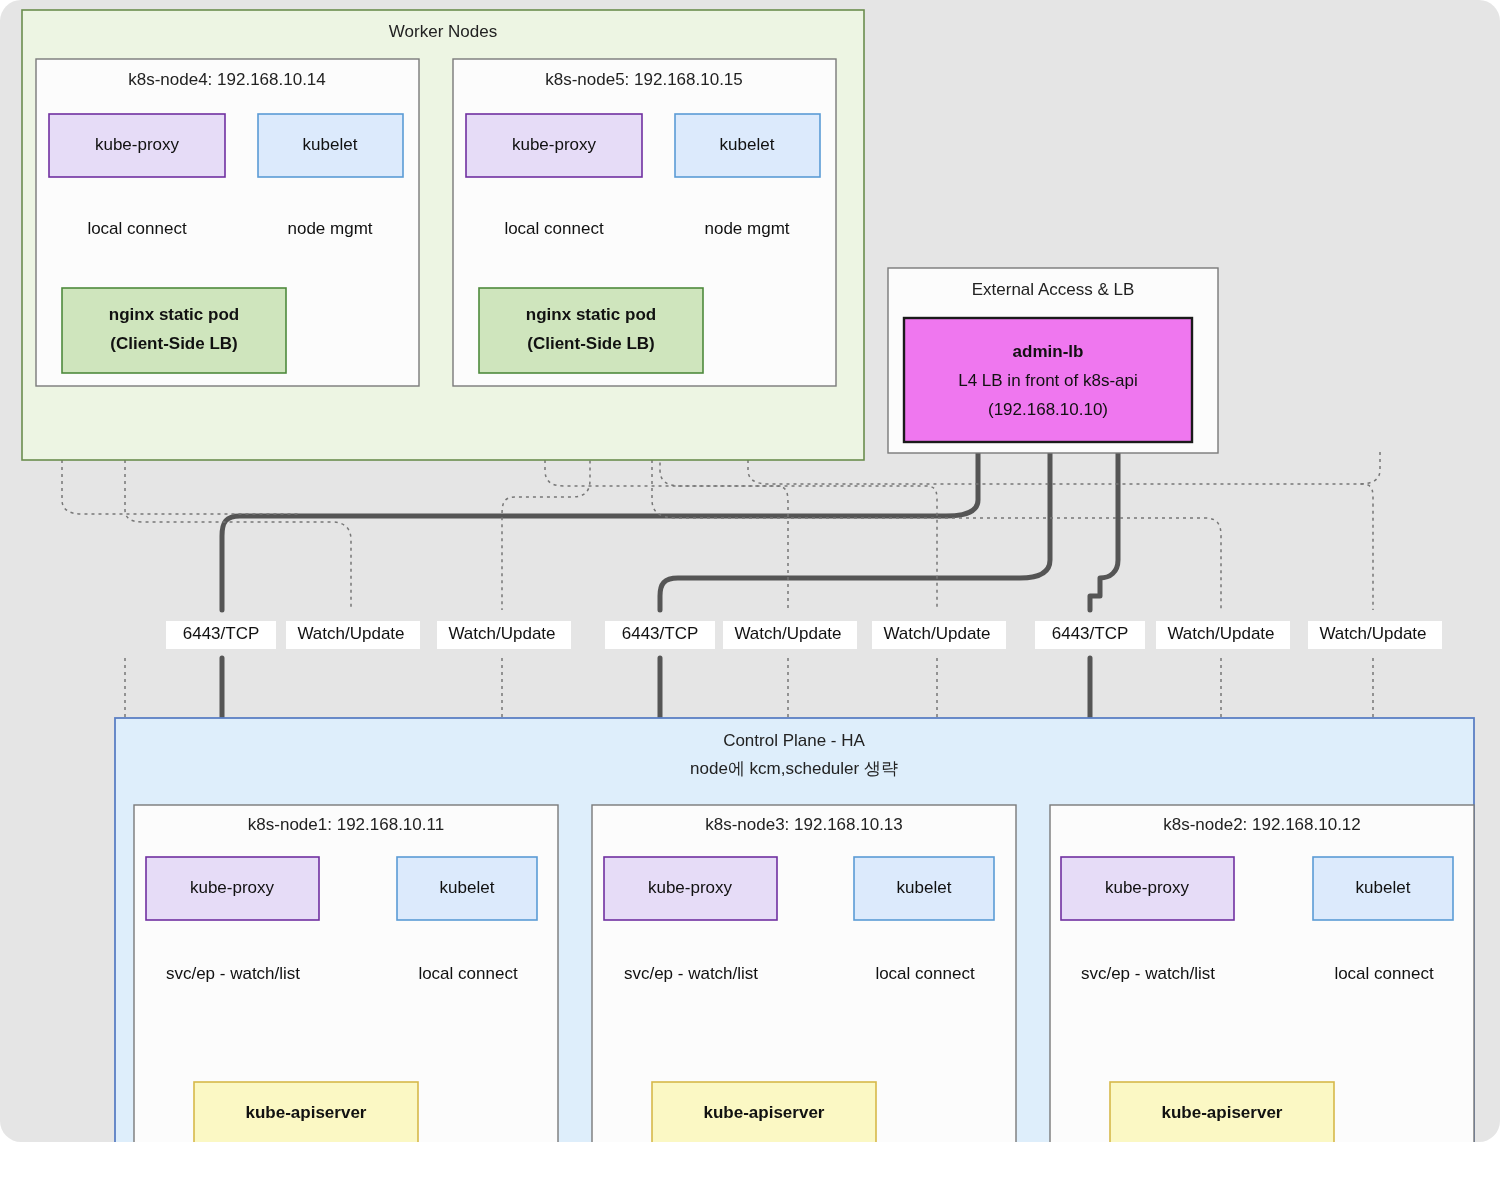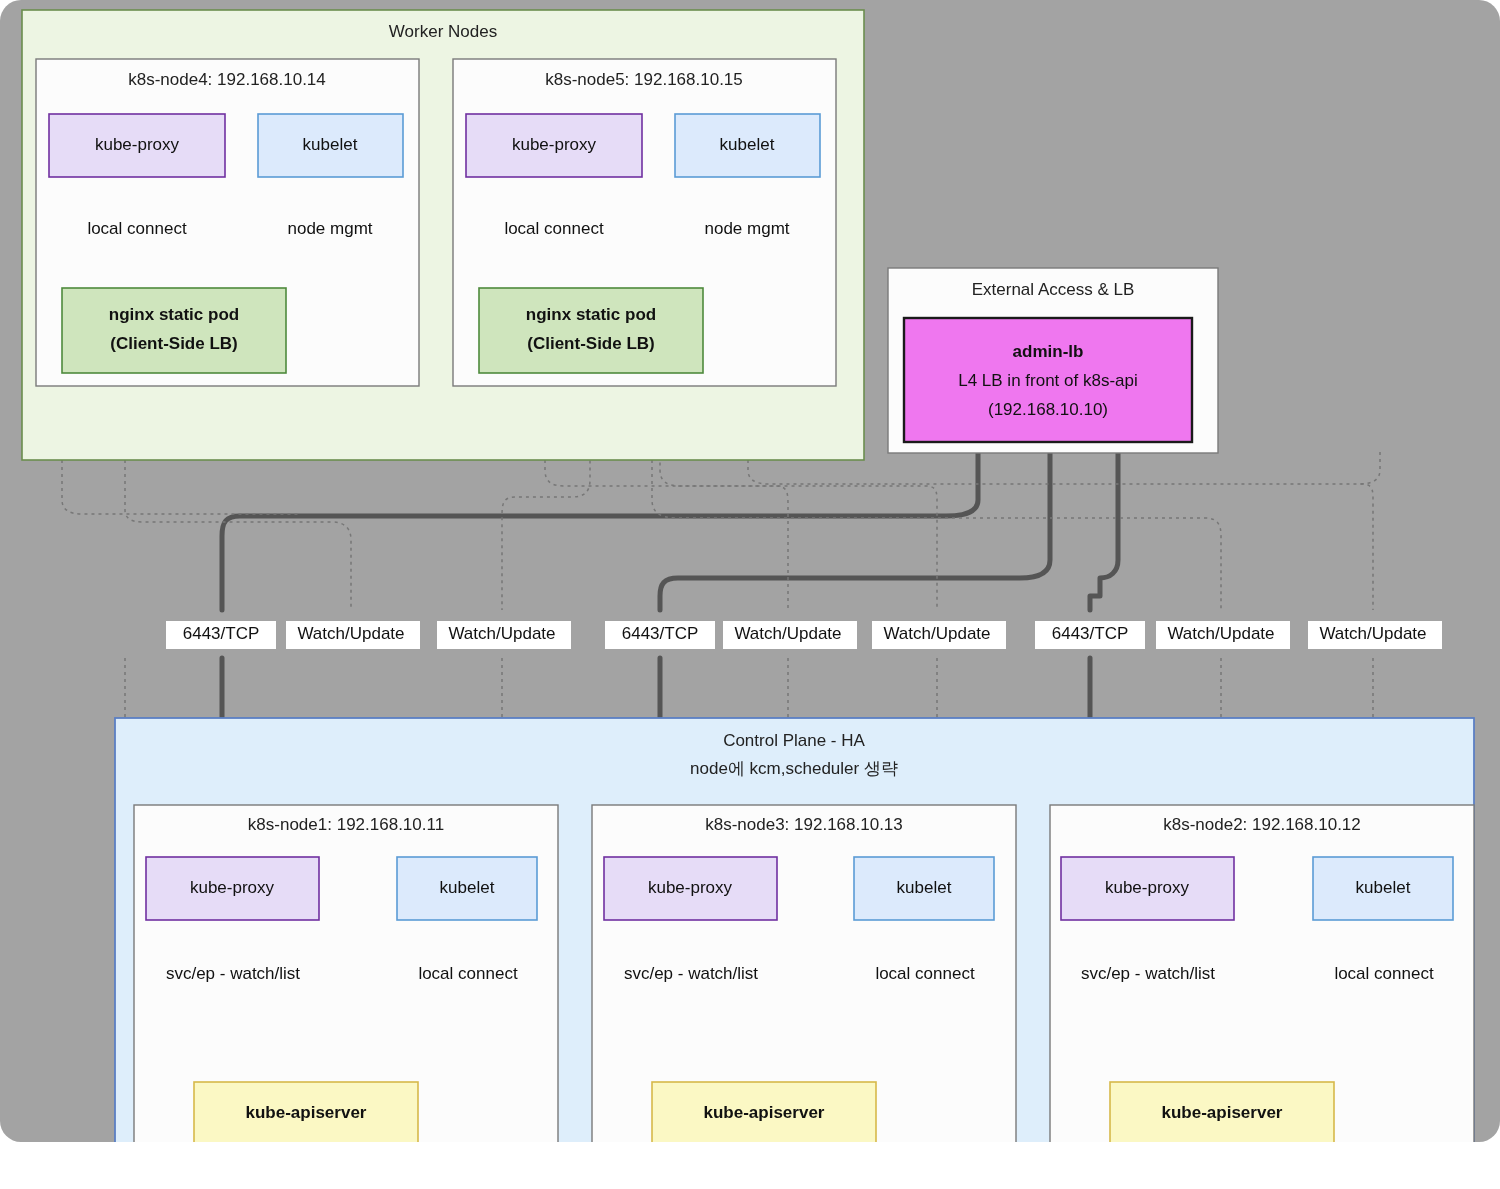--- a/index.html
+++ b/index.html
@@ -1,17 +1,17 @@
 <!DOCTYPE html>
 <html><head>
 <meta charset="utf-8">
 <style>
   html,body{margin:0;padding:0;background:#ffffff;}
   body{width:1500px;height:1189px;font-family:"Liberation Sans","DejaVu Sans",sans-serif;}
-  #stage{position:relative;width:1500px;height:1142px;overflow:hidden;background:#a3a3a3;border-radius:21px;}
+  #stage{position:relative;width:1500px;height:1142px;overflow:hidden;background:#e5e5e5;border-radius:21px;}
   svg.layer{position:absolute;left:0;top:0;width:1500px;height:1189px;}
   .grp-title{font-size:17px;fill:#222;}
   .node-title{font-size:17px;fill:#222;}
   .box-lbl{font-size:17px;fill:#111;}
   .box-lbl-b{font-size:17px;fill:#111;font-weight:bold;}
   .edge-lbl{font-size:17px;fill:#111;}
   text{font-family:"Liberation Sans","DejaVu Sans",sans-serif;dominant-baseline:middle;}
 </style>
 </head>
 <body>

